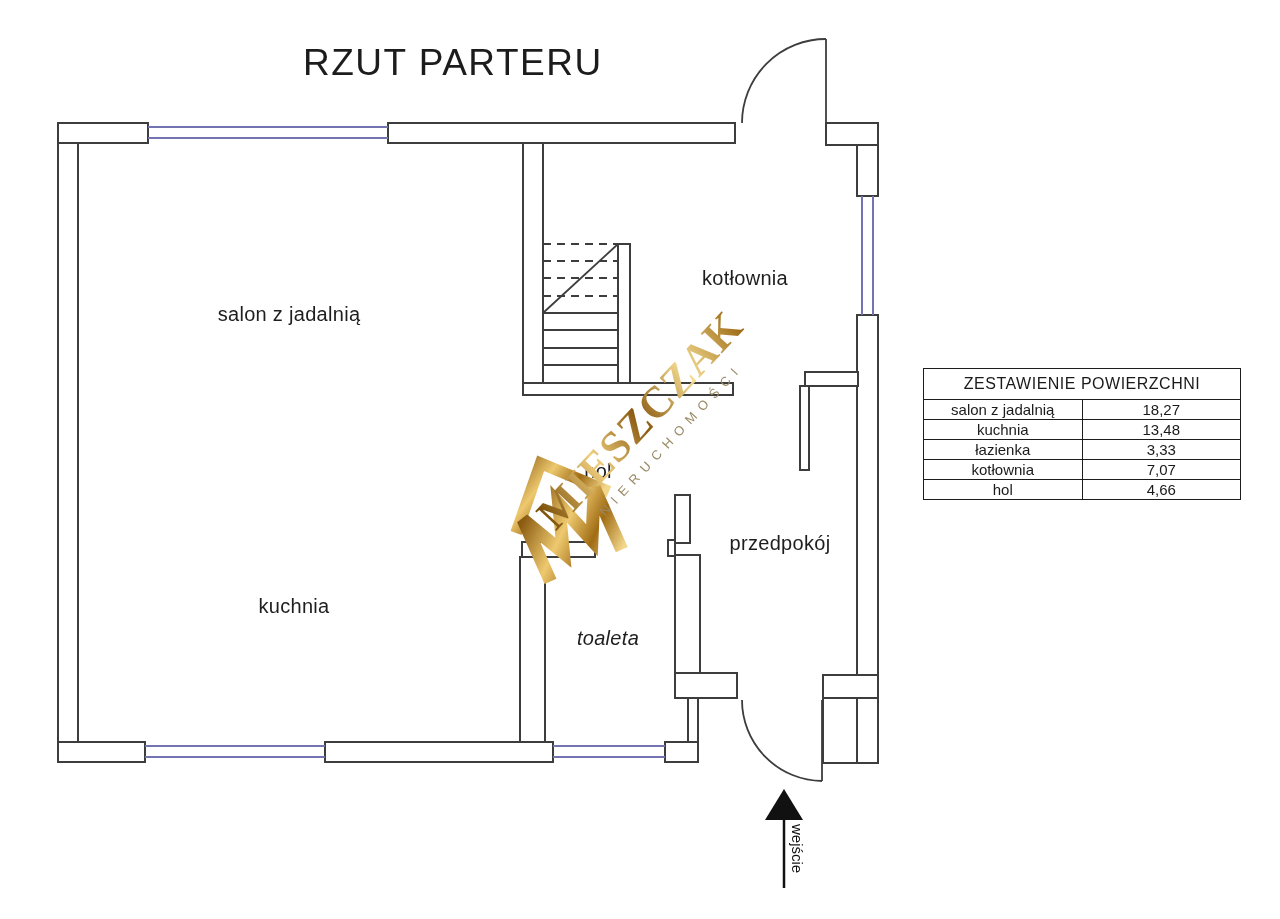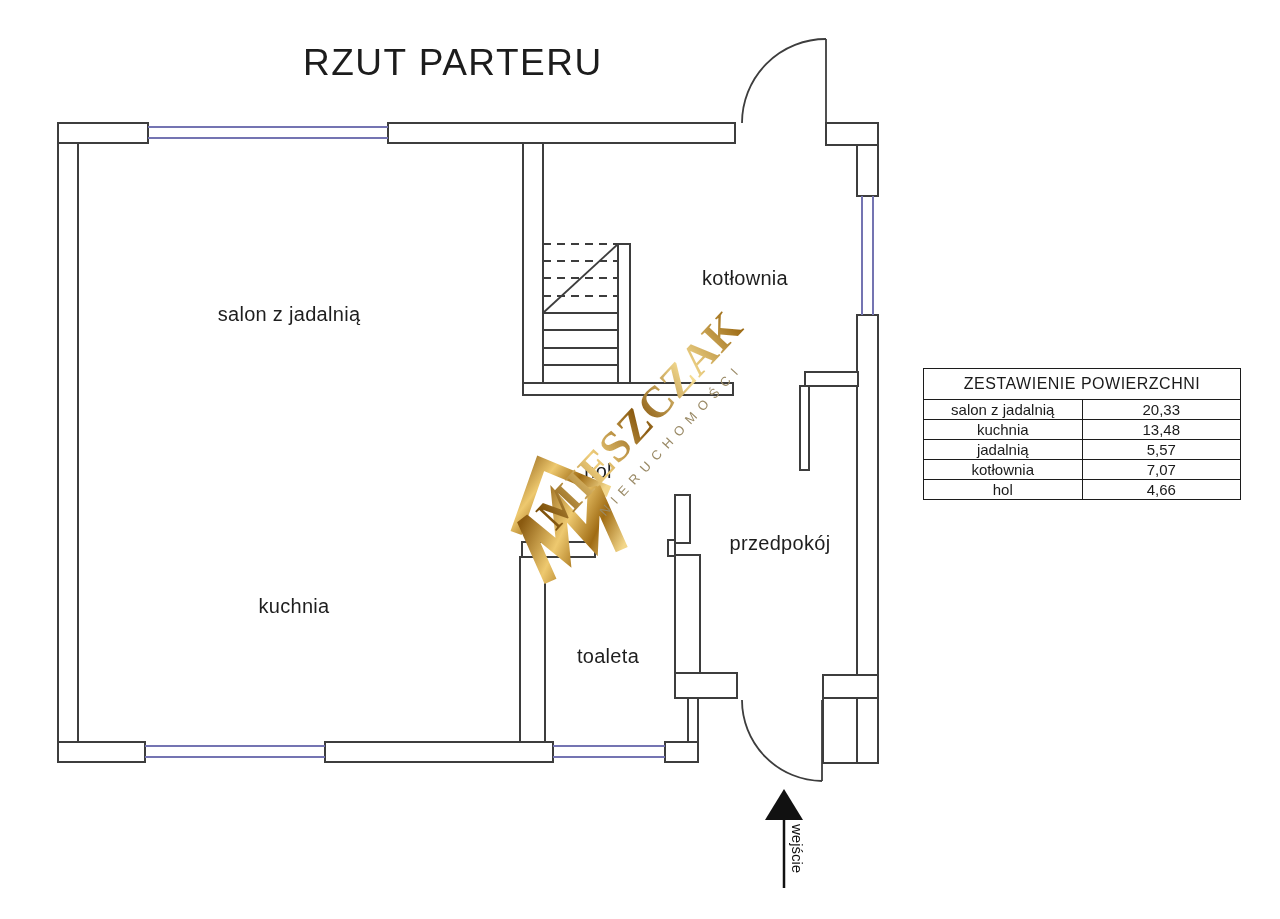--- a/index.html
+++ b/index.html
@@ -121,43 +121,43 @@
       <line x1="784" y1="820" x2="784" y2="888" stroke="#111111" stroke-width="2.5"></line>
     </g>
   </svg>
 
   <div id="page-title">RZUT PARTERU</div>
 
   <div class="room-label" style="left:289px;top:314px;">salon z jadalnią</div>
   <div class="room-label" style="left:294px;top:606px;">kuchnia</div>
   <div class="room-label" style="left:745px;top:278px;">kotłownia</div>
   <div class="room-label" style="left:780px;top:543px;">przedpokój</div>
-  <div class="room-label" style="left:608px;top:656px;">toaleta</div>
+  <div class="room-label" style="left:608px;top:638px;font-style:italic;">toaleta</div>
   <div class="room-label hol-under" style="left:598px;top:471px;">hol</div>
 
   <div id="entrance-label">wejście</div>
 
   <table id="area-table">
     <thead>
       <tr>
           <th colspan="2">ZESTAWIENIE POWIERZCHNI</th>
         </tr>
     </thead>
     <tbody>
       <tr>
         <td>salon z jadalnią</td>
-        <td>20,33</td>
+        <td>18,27</td>
       </tr>
       <tr>
         <td>kuchnia</td>
         <td>13,48</td>
       </tr>
       <tr>
-        <td>jadalnią</td>
-        <td>5,57</td>
+        <td>łazienka</td>
+        <td>3,33</td>
       </tr>
       <tr>
         <td>kotłownia</td>
         <td>7,07</td>
       </tr>
       <tr>
         <td>hol</td>
         <td>4,66</td>
       </tr>
     </tbody>

